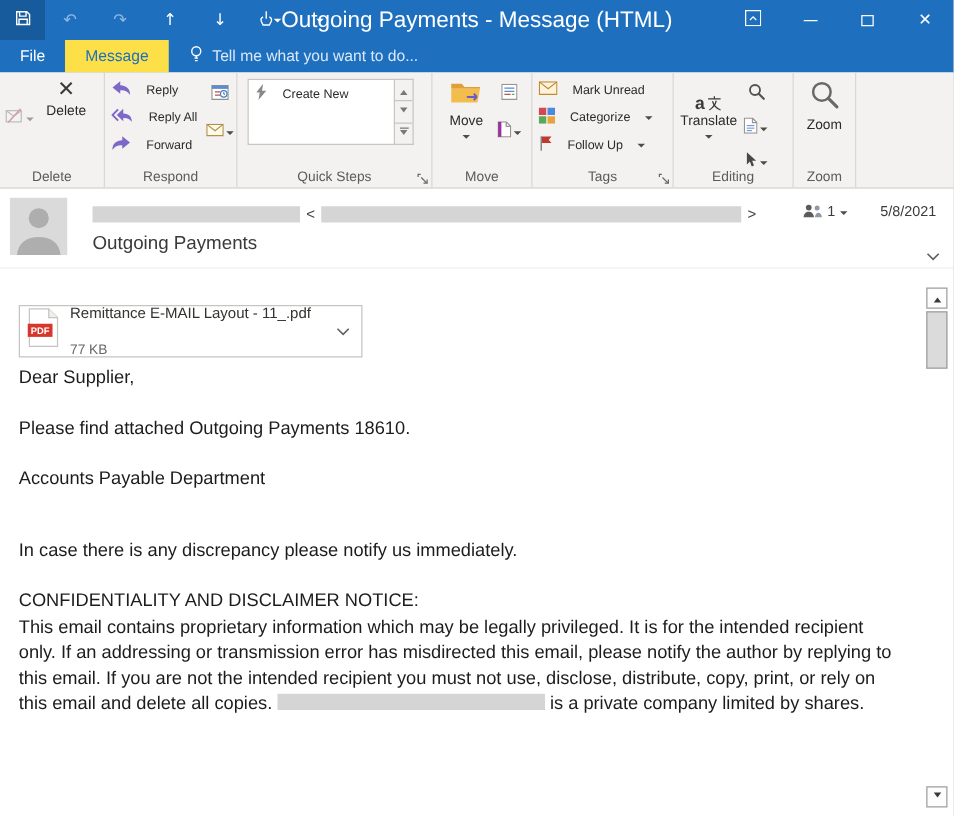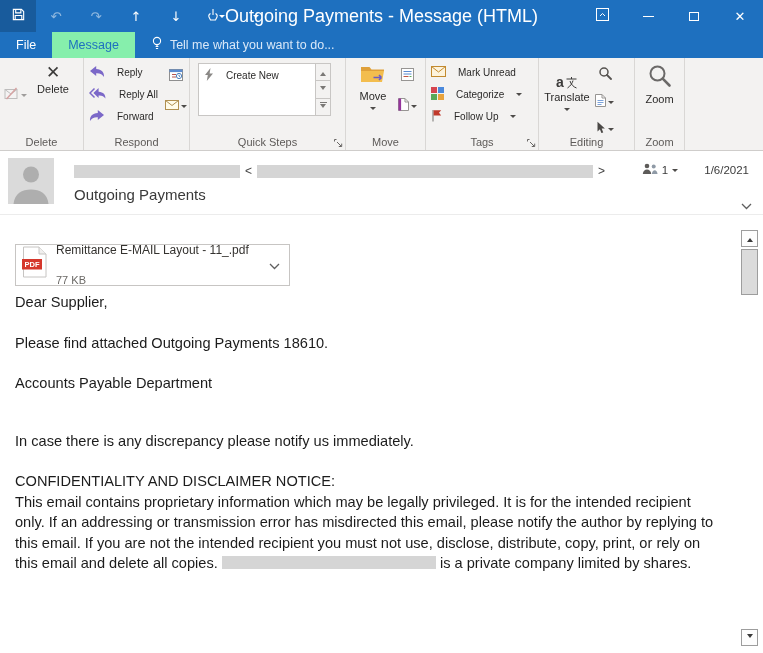--- a/index.html
+++ b/index.html
@@ -17,21 +17,21 @@
 .winctl{position:absolute;right:0;top:0;height:32px;display:flex}
 .wbtn{width:46px;height:32px;display:flex;align-items:center;justify-content:center;font-size:13px}
 .min-glyph{display:block;width:11px;border-top:1.5px solid #fff}
 .max-glyph{display:block;width:10px;height:9px;border:1.3px solid #fff}
 .caret{display:inline-block;width:0;height:0;border:3px solid transparent;border-top:3.6px solid #fff;transform:translateY(2px)}
 .caret.dark{border-top-color:#4d4b49}
 
 
 .tabrow{position:absolute;top:32px;left:0;right:0;height:26px;background:#1e70bf;display:flex;align-items:stretch;color:#fff;font-size:12.5px}
 .tab{padding:11px 16px;display:flex;align-items:center}
-.tab.active{background:#86efac;color:#1e70bf}
+.tab.active{background:#fde047;color:#1e70bf}
 .tellme{display:flex;align-items:center;gap:7px;margin-left:16px;color:#d9e8f8}
 
 
 .ribbon{position:absolute;top:58px;left:0;right:0;height:93px;background:#f3f2f1;border-bottom:1px solid #cfcdcb;display:flex}
 .rgroup{position:relative;height:100%;border-right:1px solid #d9d7d5;padding-bottom:16px}
 .rcontent{display:flex;align-items:flex-start;height:100%}
 .glabel{position:absolute;left:0;right:0;bottom:2px;text-align:center;font-size:11px;color:#5d5a58;line-height:12px}
 .launcher{position:absolute;right:1px;bottom:1px;width:12px;height:12px;display:flex;align-items:center;justify-content:center}
 .bigbtn{display:flex;flex-direction:column;align-items:center;padding-top:5px;font-size:11px;color:#2b2a29;line-height:13px;gap:2px}
 .smbtn{display:flex;align-items:center;gap:12px;height:22px;padding:0 5px;font-size:10px;color:#2b2a29;white-space:nowrap}
@@ -392,21 +392,21 @@
       <span class="people">
         <span><svg width="16" height="11" viewBox="0 0 16 11">
               <circle cx="5" cy="3" r="2.3" fill="#5d5b59"></circle>
               <path d="M0.8 11c.2-3 2-4.6 4.2-4.6S9 8 9.2 11z" fill="#5d5b59"></path>
               <circle cx="11.7" cy="3.4" r="2" fill="#8f9aa6"></circle>
               <path d="M9.8 11c.3-2.4 1.5-3.8 2.9-3.8 1.4 0 2.6 1.4 2.9 3.8z" fill="#8f9aa6"></path>
             </svg></span>
         <span>1</span>
         <span class="caret dark"></span>
       </span>
-      <span>1/6/2021</span>
+      <span>5/8/2021</span>
     </div>
     <div class="subject">Outgoing Payments</div>
     <div class="collapse"><svg width="11" height="7" viewBox="0 0 11 7" fill="none">
           <path d="M1 1l4.5 4.5L10 1" stroke="#5f5f5f" stroke-width="1.3"></path>
         </svg></div>
   </div>
 
   <div class="msgbody">
     <div class="attach">
       <span><svg width="26" height="32" viewBox="0 0 26 32">

